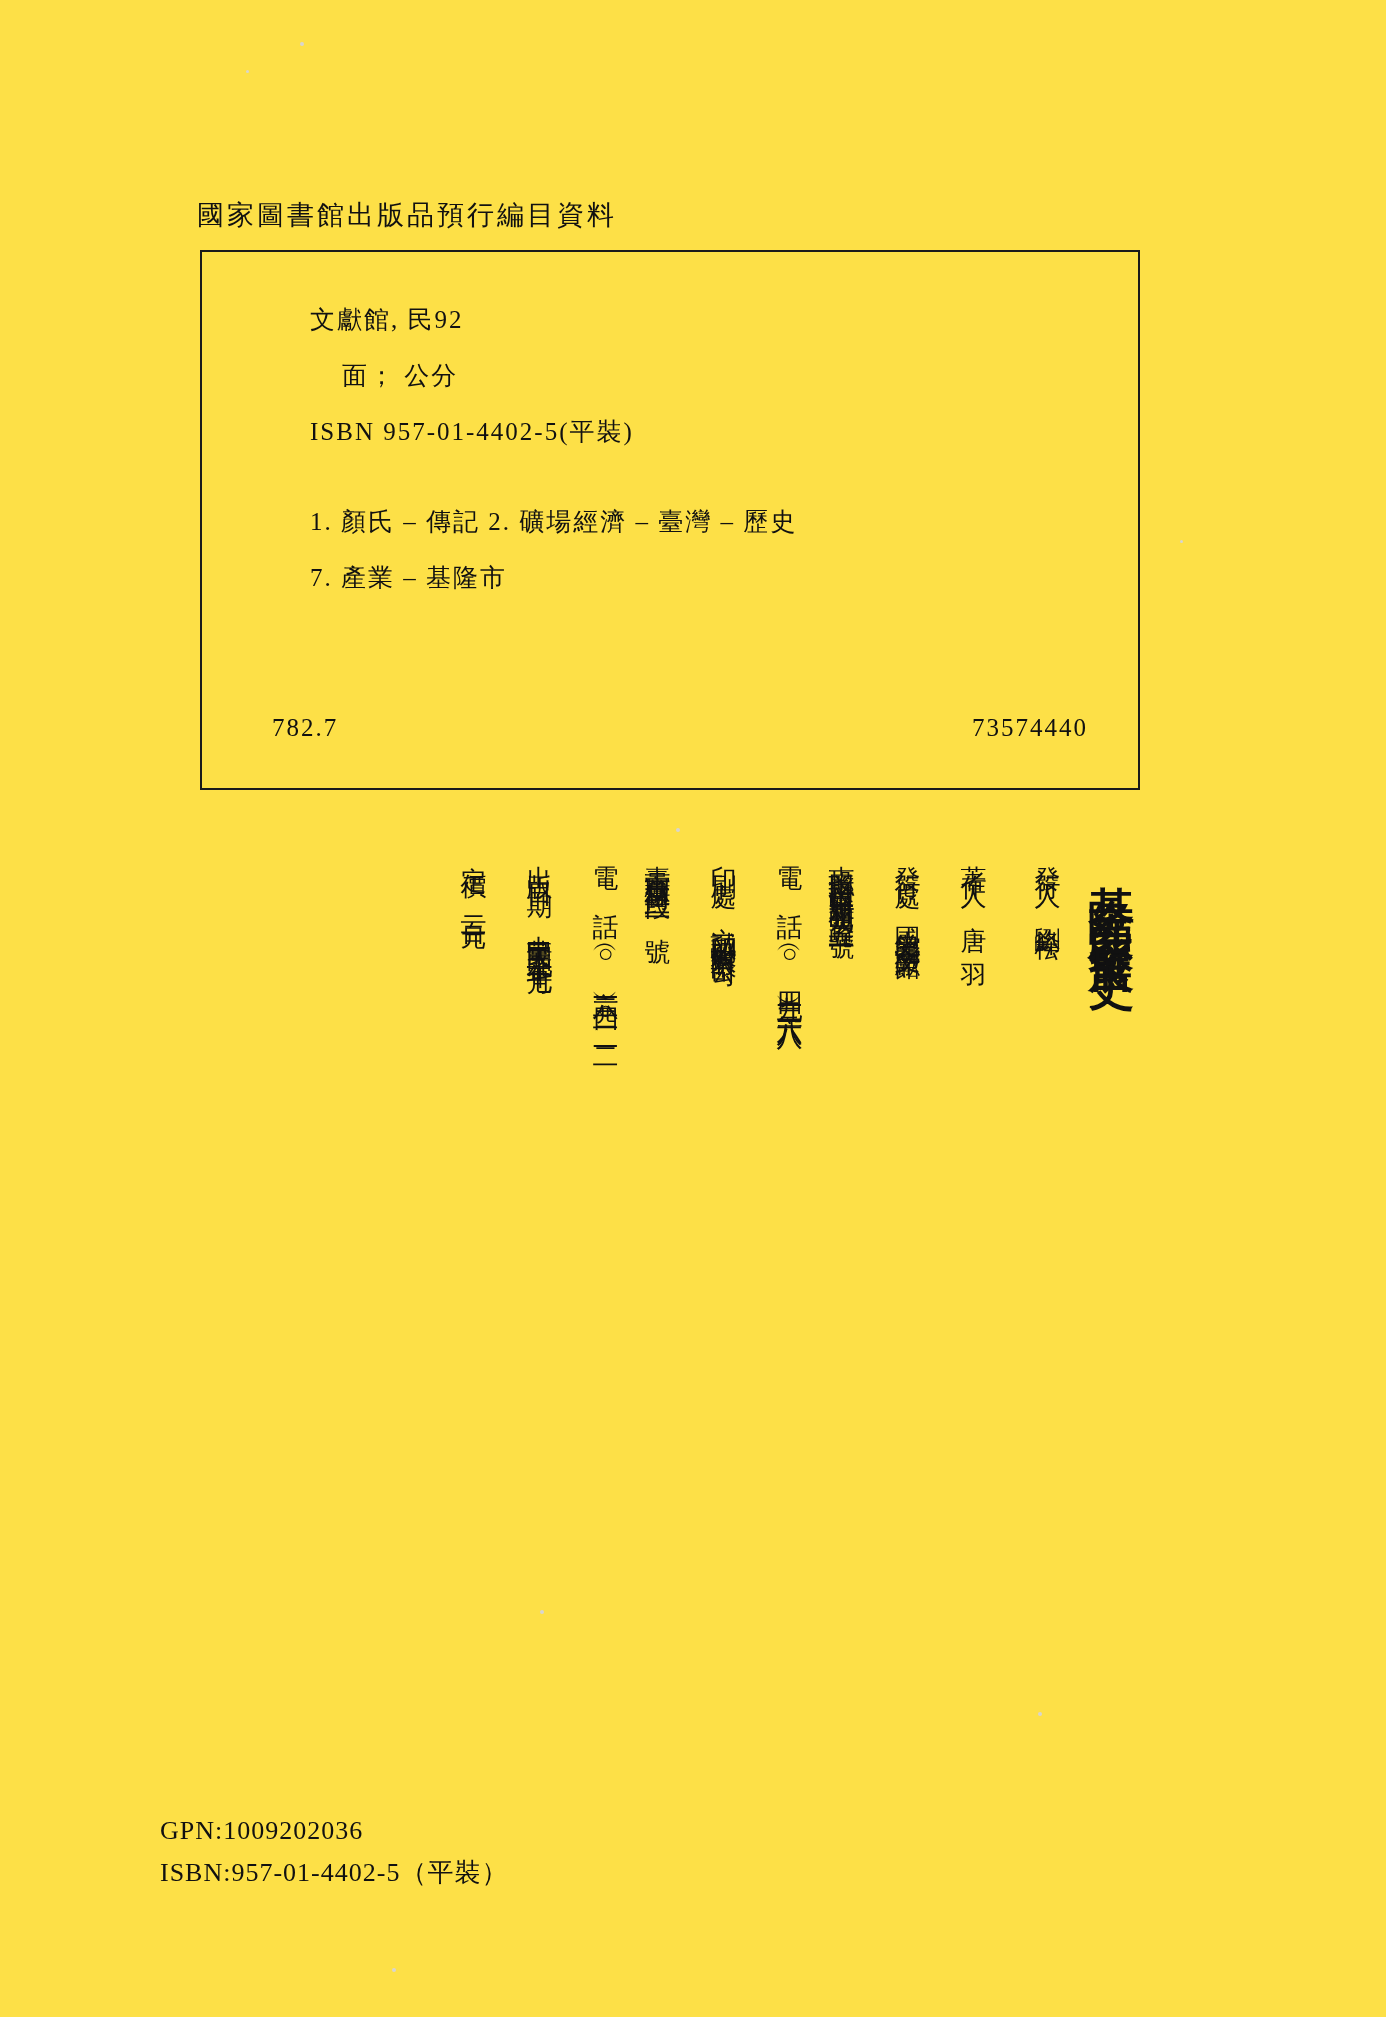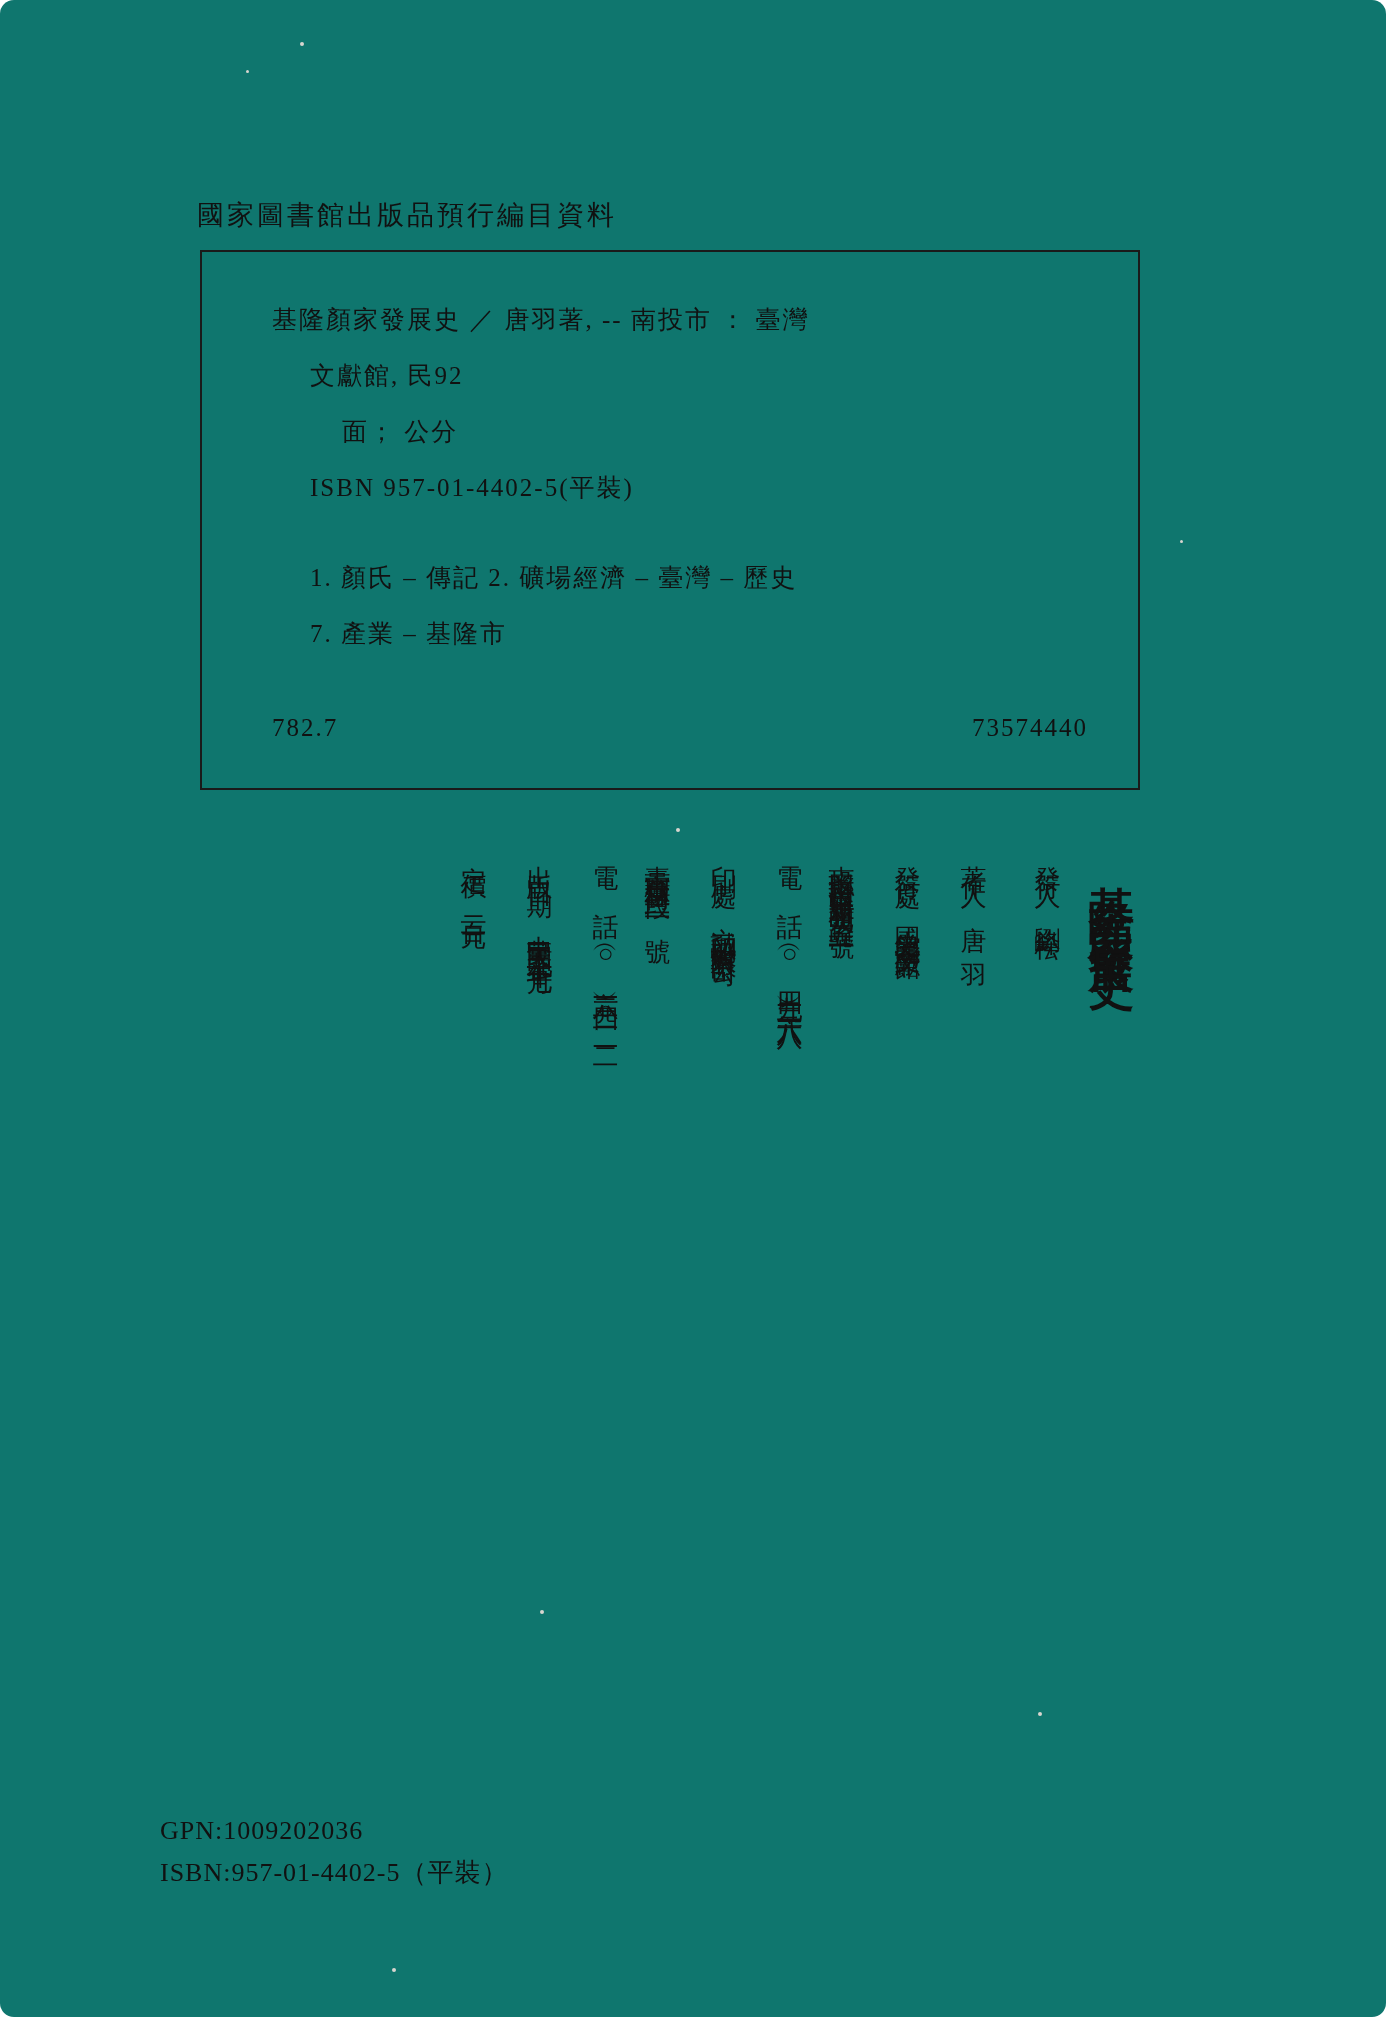--- a/index.html
+++ b/index.html
@@ -11,22 +11,21 @@
     width: 1386px;
     height: 2017px;
     position: relative;
     font-family: "Liberation Serif", "DejaVu Serif", serif;
     color: #111111;
     overflow: hidden;
   }
   .page {
     position: absolute;
     inset: 0;
-    background: #0f766e;
-    border-radius: 14px;
+    background: #fde047;
   }
 
   
   .cip-heading {
     position: absolute;
     left: 197px;
     top: 197px;
     font-size: 27px;
     letter-spacing: 3px;
     white-space: nowrap;
@@ -136,21 +135,20 @@
   <div class="speck" style="left:1180px;top:540px;width:3px;height:3px;"></div>
   <div class="speck" style="left:676px;top:828px;width:4px;height:4px;"></div>
   <div class="speck" style="left:540px;top:1610px;width:4px;height:4px;"></div>
   <div class="speck" style="left:1038px;top:1712px;width:4px;height:4px;"></div>
   <div class="speck" style="left:392px;top:1968px;width:4px;height:4px;"></div>
 
   <div class="cip-heading">國家圖書館出版品預行編目資料</div>
 
   <div class="cip-box">
     <div class="cip-inner">
-      <div class="cip-line">基隆顏家發展史 ／ 唐羽著, -- 南投市 ： 臺灣</div>
       <div class="cip-line indent1">文獻館, 民92</div>
       <div class="cip-line indent2">面；  公分</div>
       <div class="cip-line indent1">ISBN 957-01-4402-5(平裝)</div>
       <div class="cip-spacer"></div>
       <div class="cip-line indent1">1. 顏氏 – 傳記 2. 礦場經濟 – 臺灣 – 歷史</div>
       <div class="cip-line indent1">7. 產業 – 基隆市</div>
     </div>
     <div class="cip-foot">
       <span>782.7</span>
       <span>73574440</span>

